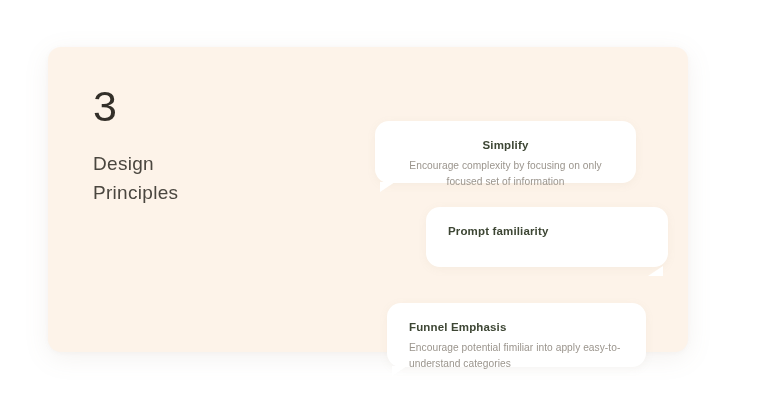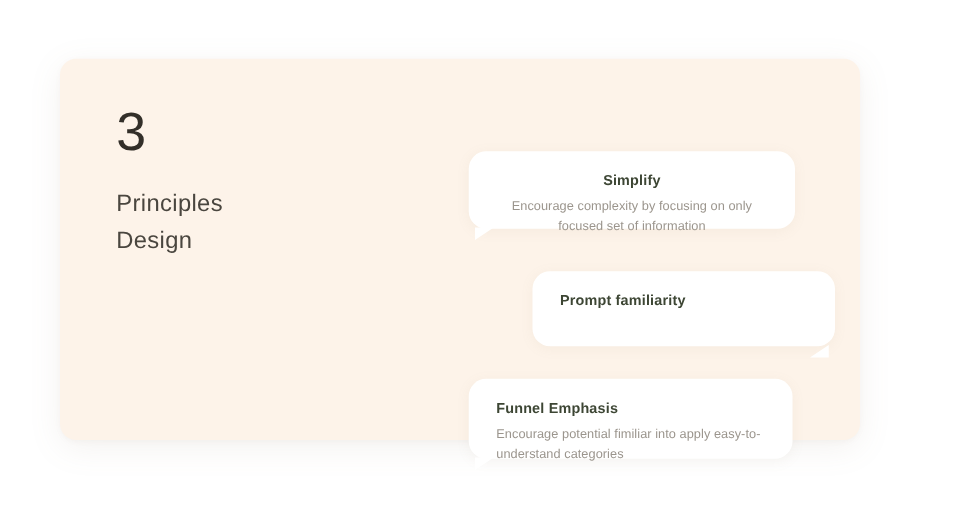--- a/index.html
+++ b/index.html
@@ -115,43 +115,43 @@
   
   #card-1 {
     left: 327px;
     top: 74px;
     width: 261px;
     height: 62px;
     text-align: center;
   }
   #card-2 {
     left: 378px;
-    top: 170px;
+    top: 160px;
     width: 242px;
     height: 60px;
   }
   #card-3 {
-    left: 327px;
+    left: 339px;
     top: 256px;
     width: 259px;
     height: 64px;
   }
 </style>
 </head>
 <body>
 
 <div class="slide">
 
   <div class="panel">
 
     <div class="left-col">
       <div class="big-number">3</div>
       <div class="title-block">
+        <span class="title-line">Design</span>
         <span class="title-line">Principles</span>
-        <span class="title-line">Design</span>
       </div>
     </div>
 
     <div class="card tail-left" id="card-1">
       <div class="card-inner">
         <div class="card-heading">Simplify</div>
         <div class="card-body">Encourage complexity by focusing on only focused set of information</div>
       </div>
       <span class="tail"></span>
     </div>

